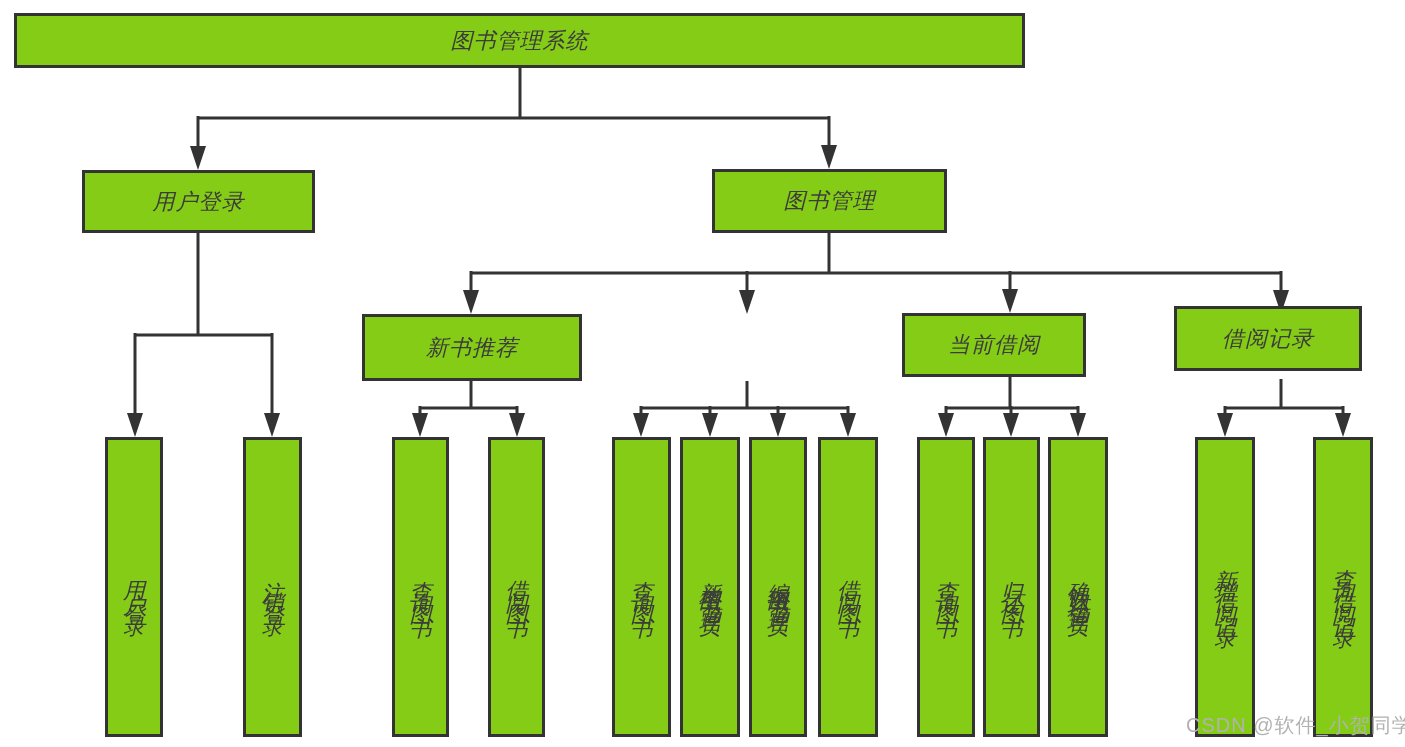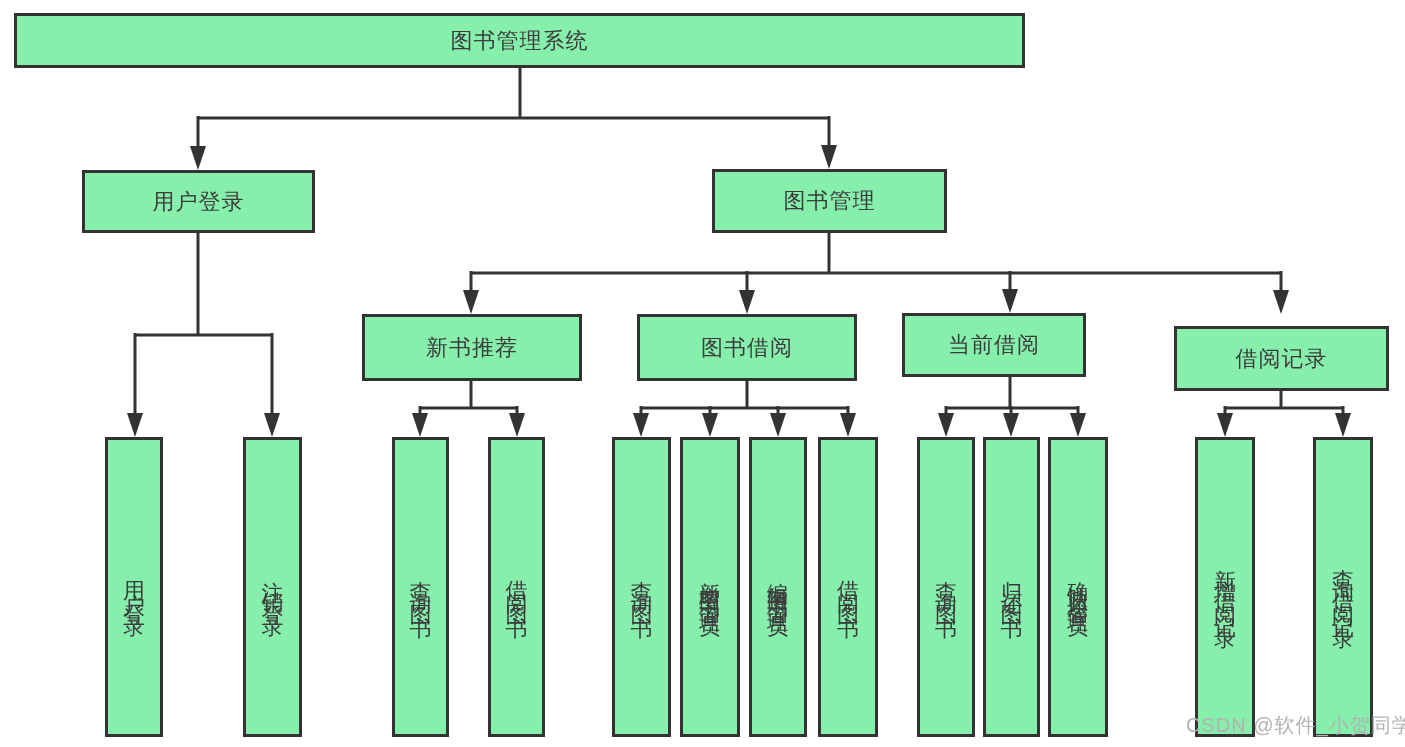--- a/index.html
+++ b/index.html
@@ -7,27 +7,28 @@
     position:relative;
     width:1405px;height:747px;
     background:#ffffff;
     font-family:"Liberation Sans",sans-serif;
     overflow:hidden;
   }
   #wires{position:absolute;left:0;top:0;width:1405px;height:747px;}
   .node{
     position:absolute;
     box-sizing:border-box;
-    background:#86efac;
+    background:#84cc16;
     border:3px solid #333333;
     display:flex;align-items:center;justify-content:center;
     color:#3c3c3c;
     font-size:22px;
     letter-spacing:1px;
     z-index:2;
+    font-style:italic;
   }
   .leaf{
     border-width:3px;
     font-size:22px;
   }
   .leaf span{
     writing-mode:vertical-rl;
     text-orientation:mixed;
     letter-spacing:12px;
     line-height:1;
@@ -128,27 +129,24 @@
   <div class="node" style="left:82px;top:170px;width:233px;height:63px;">
     <span>用户登录</span>
   </div>
   <div class="node" style="left:712px;top:169px;width:235px;height:64px;">
     <span>图书管理</span>
   </div>
 
   <div class="node" style="left:362px;top:314px;width:220px;height:67px;">
     <span>新书推荐</span>
   </div>
-  <div class="node" style="left:637px;top:314px;width:220px;height:67px;">
-    <span>图书借阅</span>
-  </div>
   <div class="node" style="left:902px;top:313px;width:184px;height:64px;">
     <span>当前借阅</span>
   </div>
-  <div class="node" style="left:1174px;top:326px;width:215px;height:65px;">
+  <div class="node" style="left:1174px;top:306px;width:188px;height:65px;">
     <span>借阅记录</span>
   </div>
 
   <div class="node leaf" style="left:105px;top:437px;width:58px;height:300px;">
     <span>用户登录</span>
   </div>
   <div class="node leaf" style="left:243px;top:437px;width:59px;height:300px;">
     <span>注销登录</span>
   </div>
 

